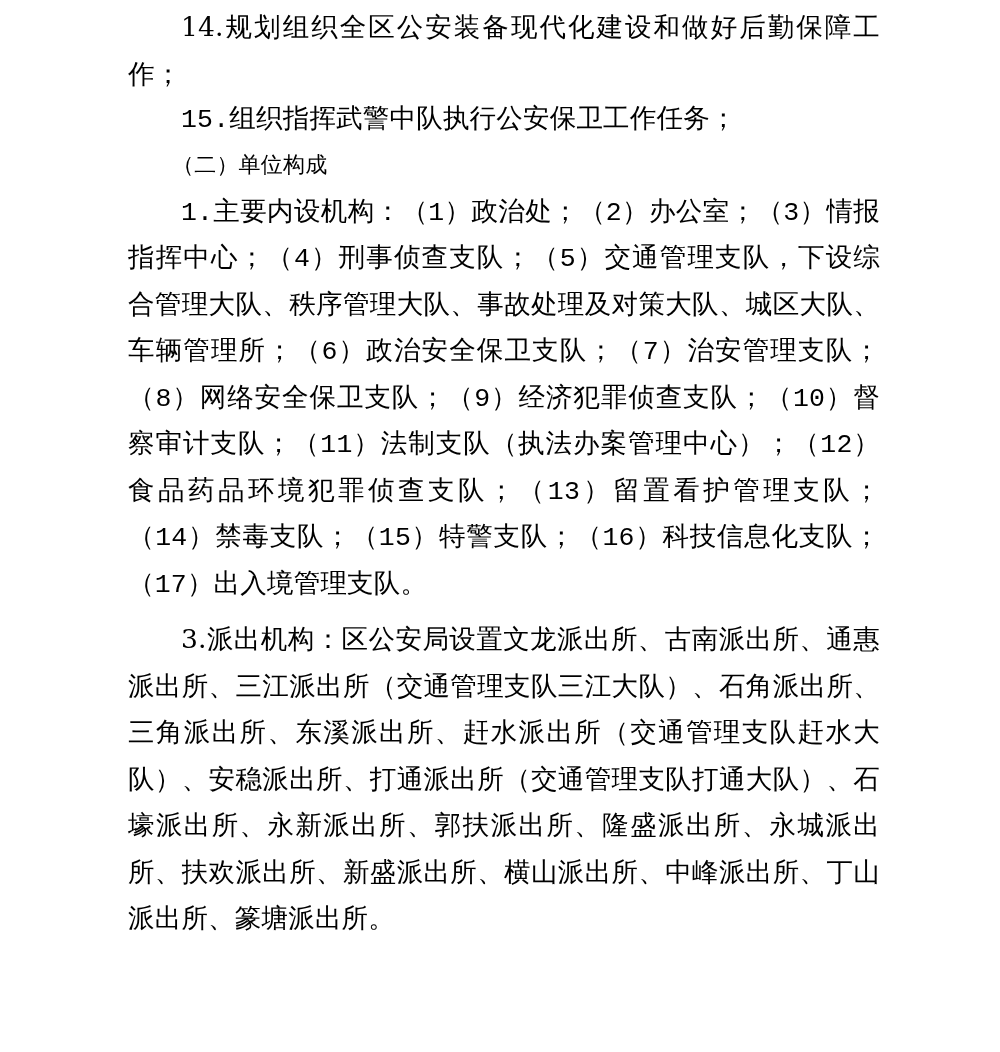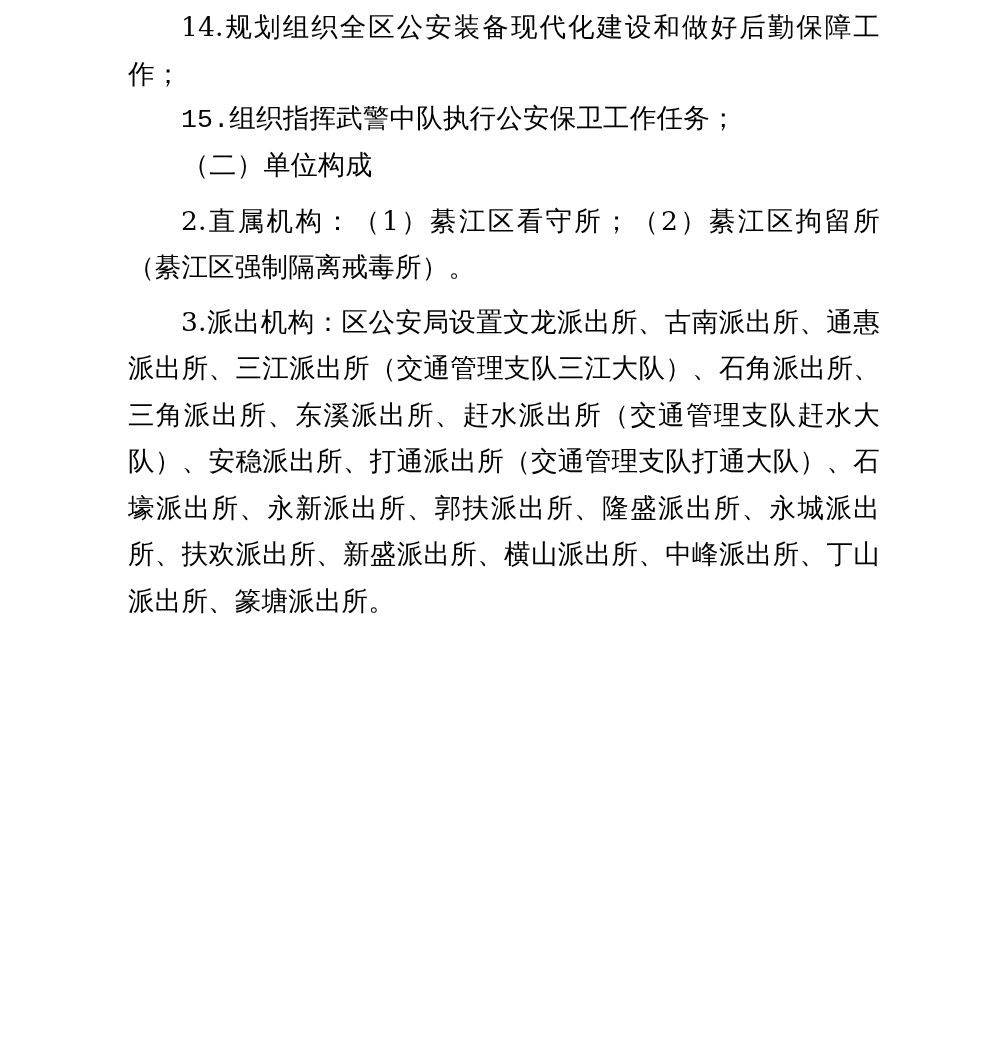--- a/index.html
+++ b/index.html
@@ -36,34 +36,34 @@
   }
   .gap-small {
     margin-top: 0px;
     font-family: Liberation Mono, monospace;
   }
   .gap-med {
     margin-top: 8px;
   }
   .heading {
     text-indent: 2em;
-    font-size: 27px;
+    font-size: 22px;
     line-height: 46px;
   }
 </style>
 </head>
 <body>
 
 <div class="page">
 
   <p class="para indent">14.规划组织全区公安装备现代化建设和做好后勤保障工作；</p>
 
   <p class="para indent gap-small">15.组织指挥武警中队执行公安保卫工作任务；</p>
 
 
   <p class="para heading gap-small">（二）单位构成</p>
 
+  <p class="para indent gap-small">1.主要内设机构：（1）政治处；（2）办公室；（3）情报指挥中心；（4）刑事侦查支队；（5）交通管理支队，下设综合管理大队、秩序管理大队、事故处理及对策大队、城区大队、车辆管理所；（6）政治安全保卫支队；（7）治安管理支队；（8）网络安全保卫支队；（9）经济犯罪侦查支队；（10）督察审计支队；（11）法制支队（执法办案管理中心）；（12）食品药品环境犯罪侦查支队；（13）留置看护管理支队；（14）禁毒支队；（15）特警支队；（16）科技信息化支队；（17）出入境管理支队。</p>
 
-  <p class="para indent gap-med">2.直属机构：（1）綦江区看守所；（2）綦江区拘留所（綦江区强制隔离戒毒所）。</p>
 
   <p class="para indent gap-med">3.派出机构：区公安局设置文龙派出所、古南派出所、通惠派出所、三江派出所（交通管理支队三江大队）、石角派出所、三角派出所、东溪派出所、赶水派出所（交通管理支队赶水大队）、安稳派出所、打通派出所（交通管理支队打通大队）、石壕派出所、永新派出所、郭扶派出所、隆盛派出所、永城派出所、扶欢派出所、新盛派出所、横山派出所、中峰派出所、丁山派出所、篆塘派出所。</p>
 
 </div>
 
 </body></html>

